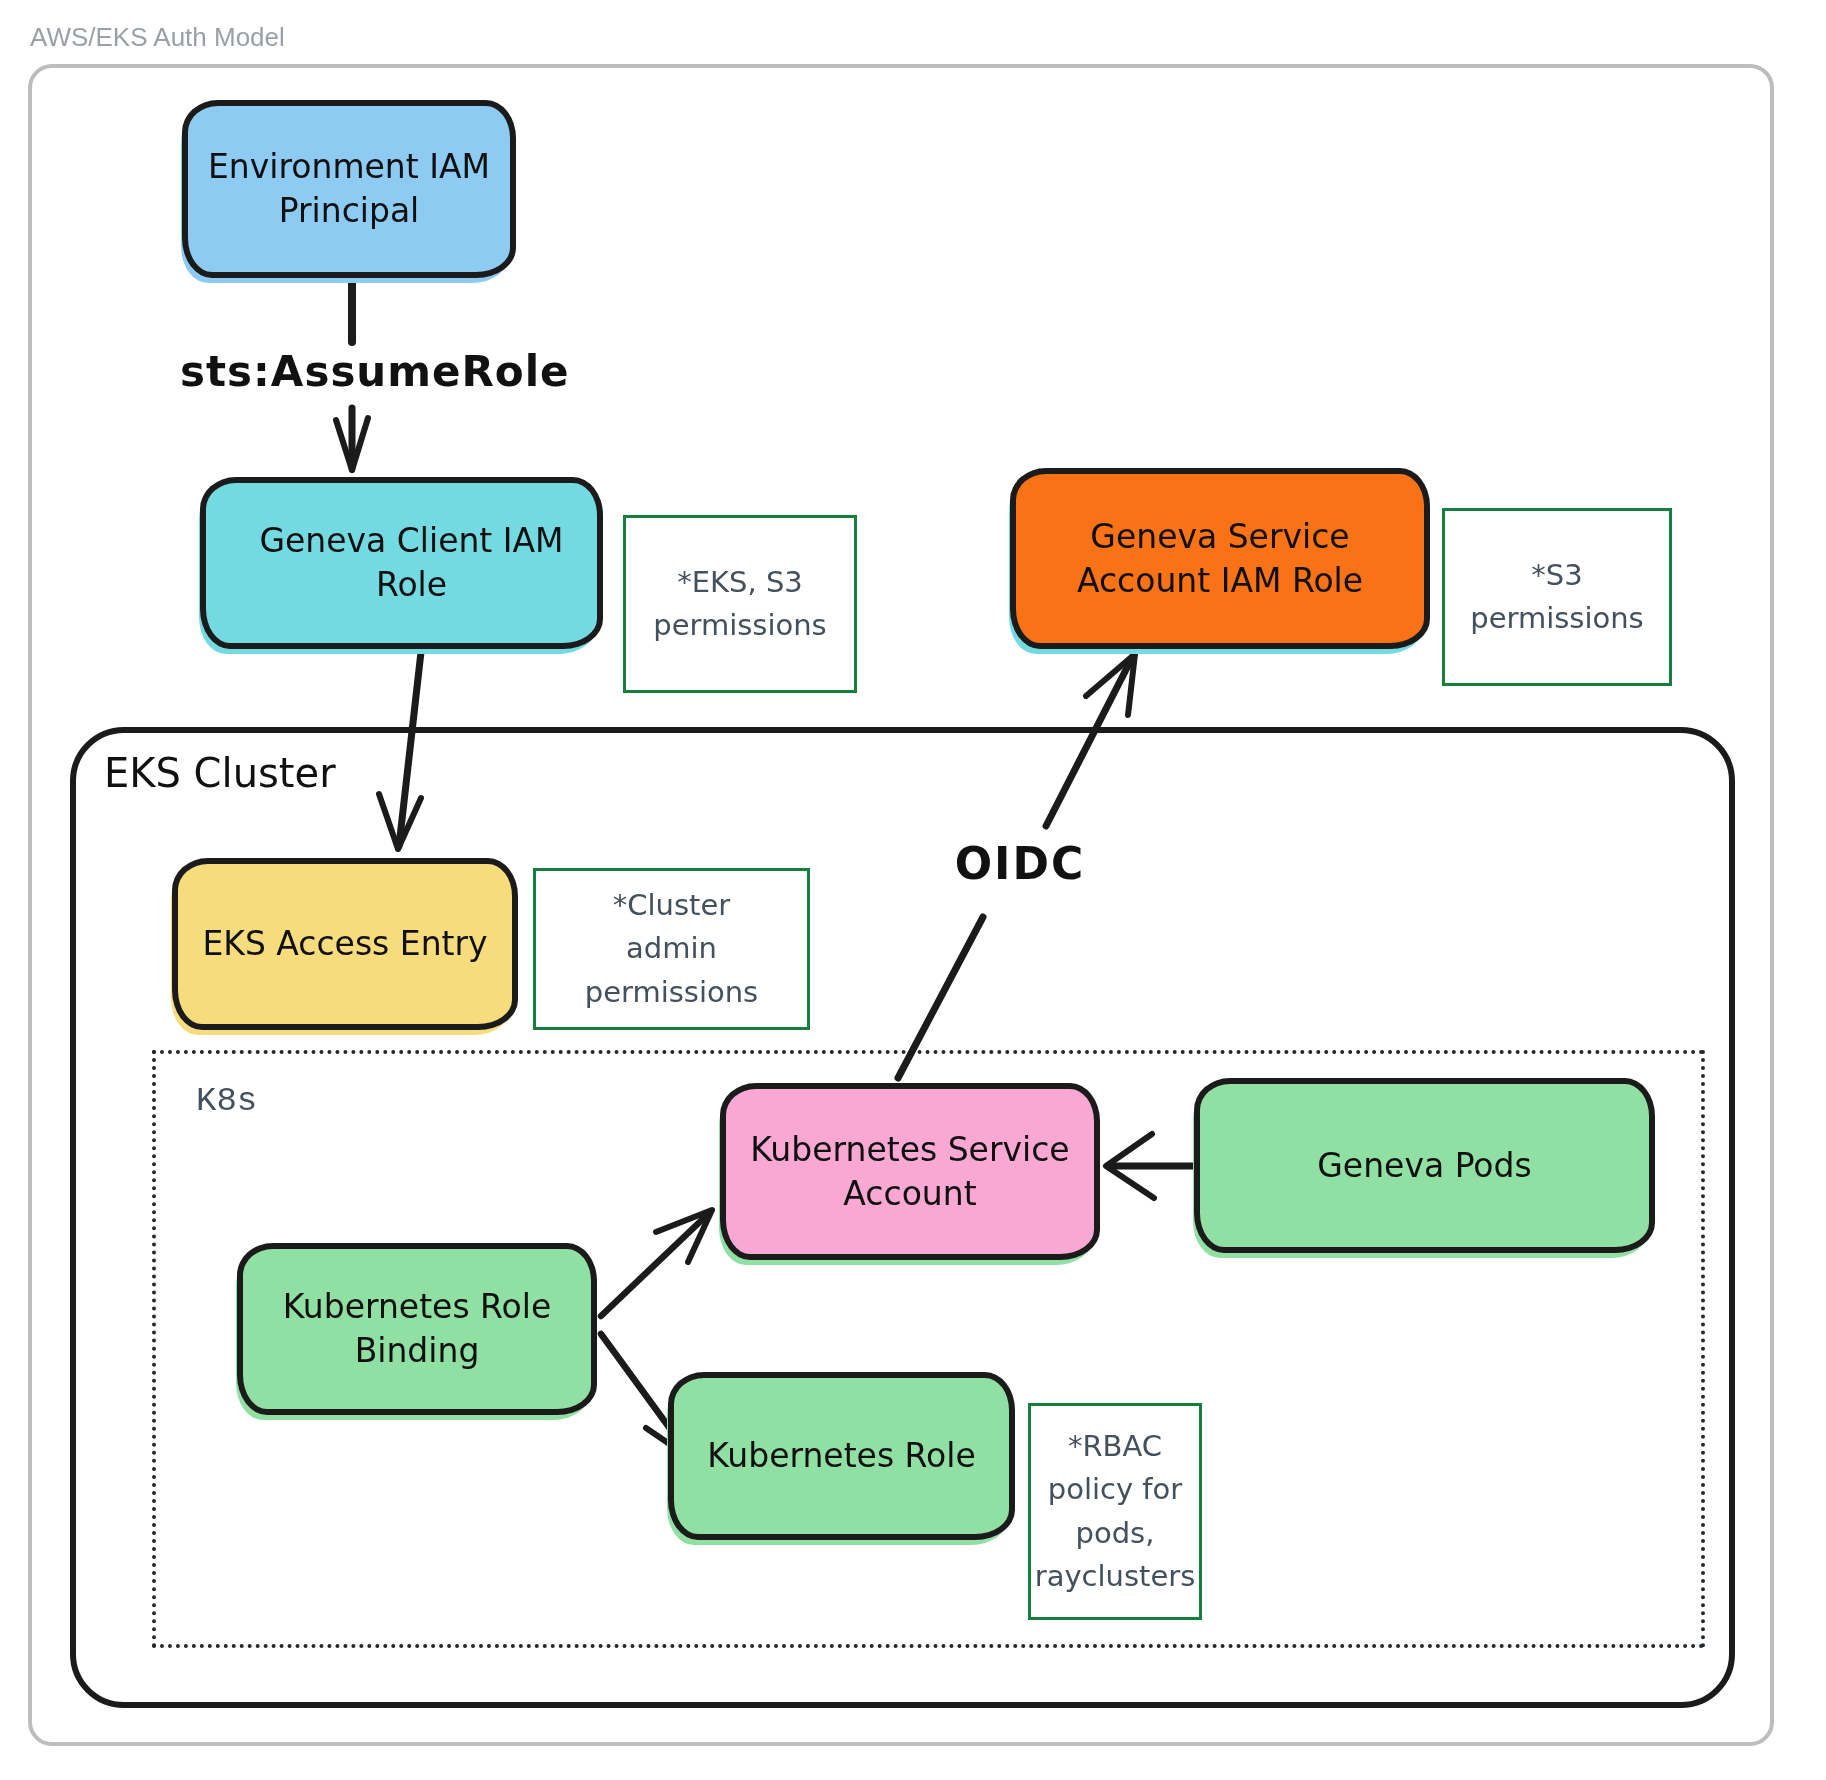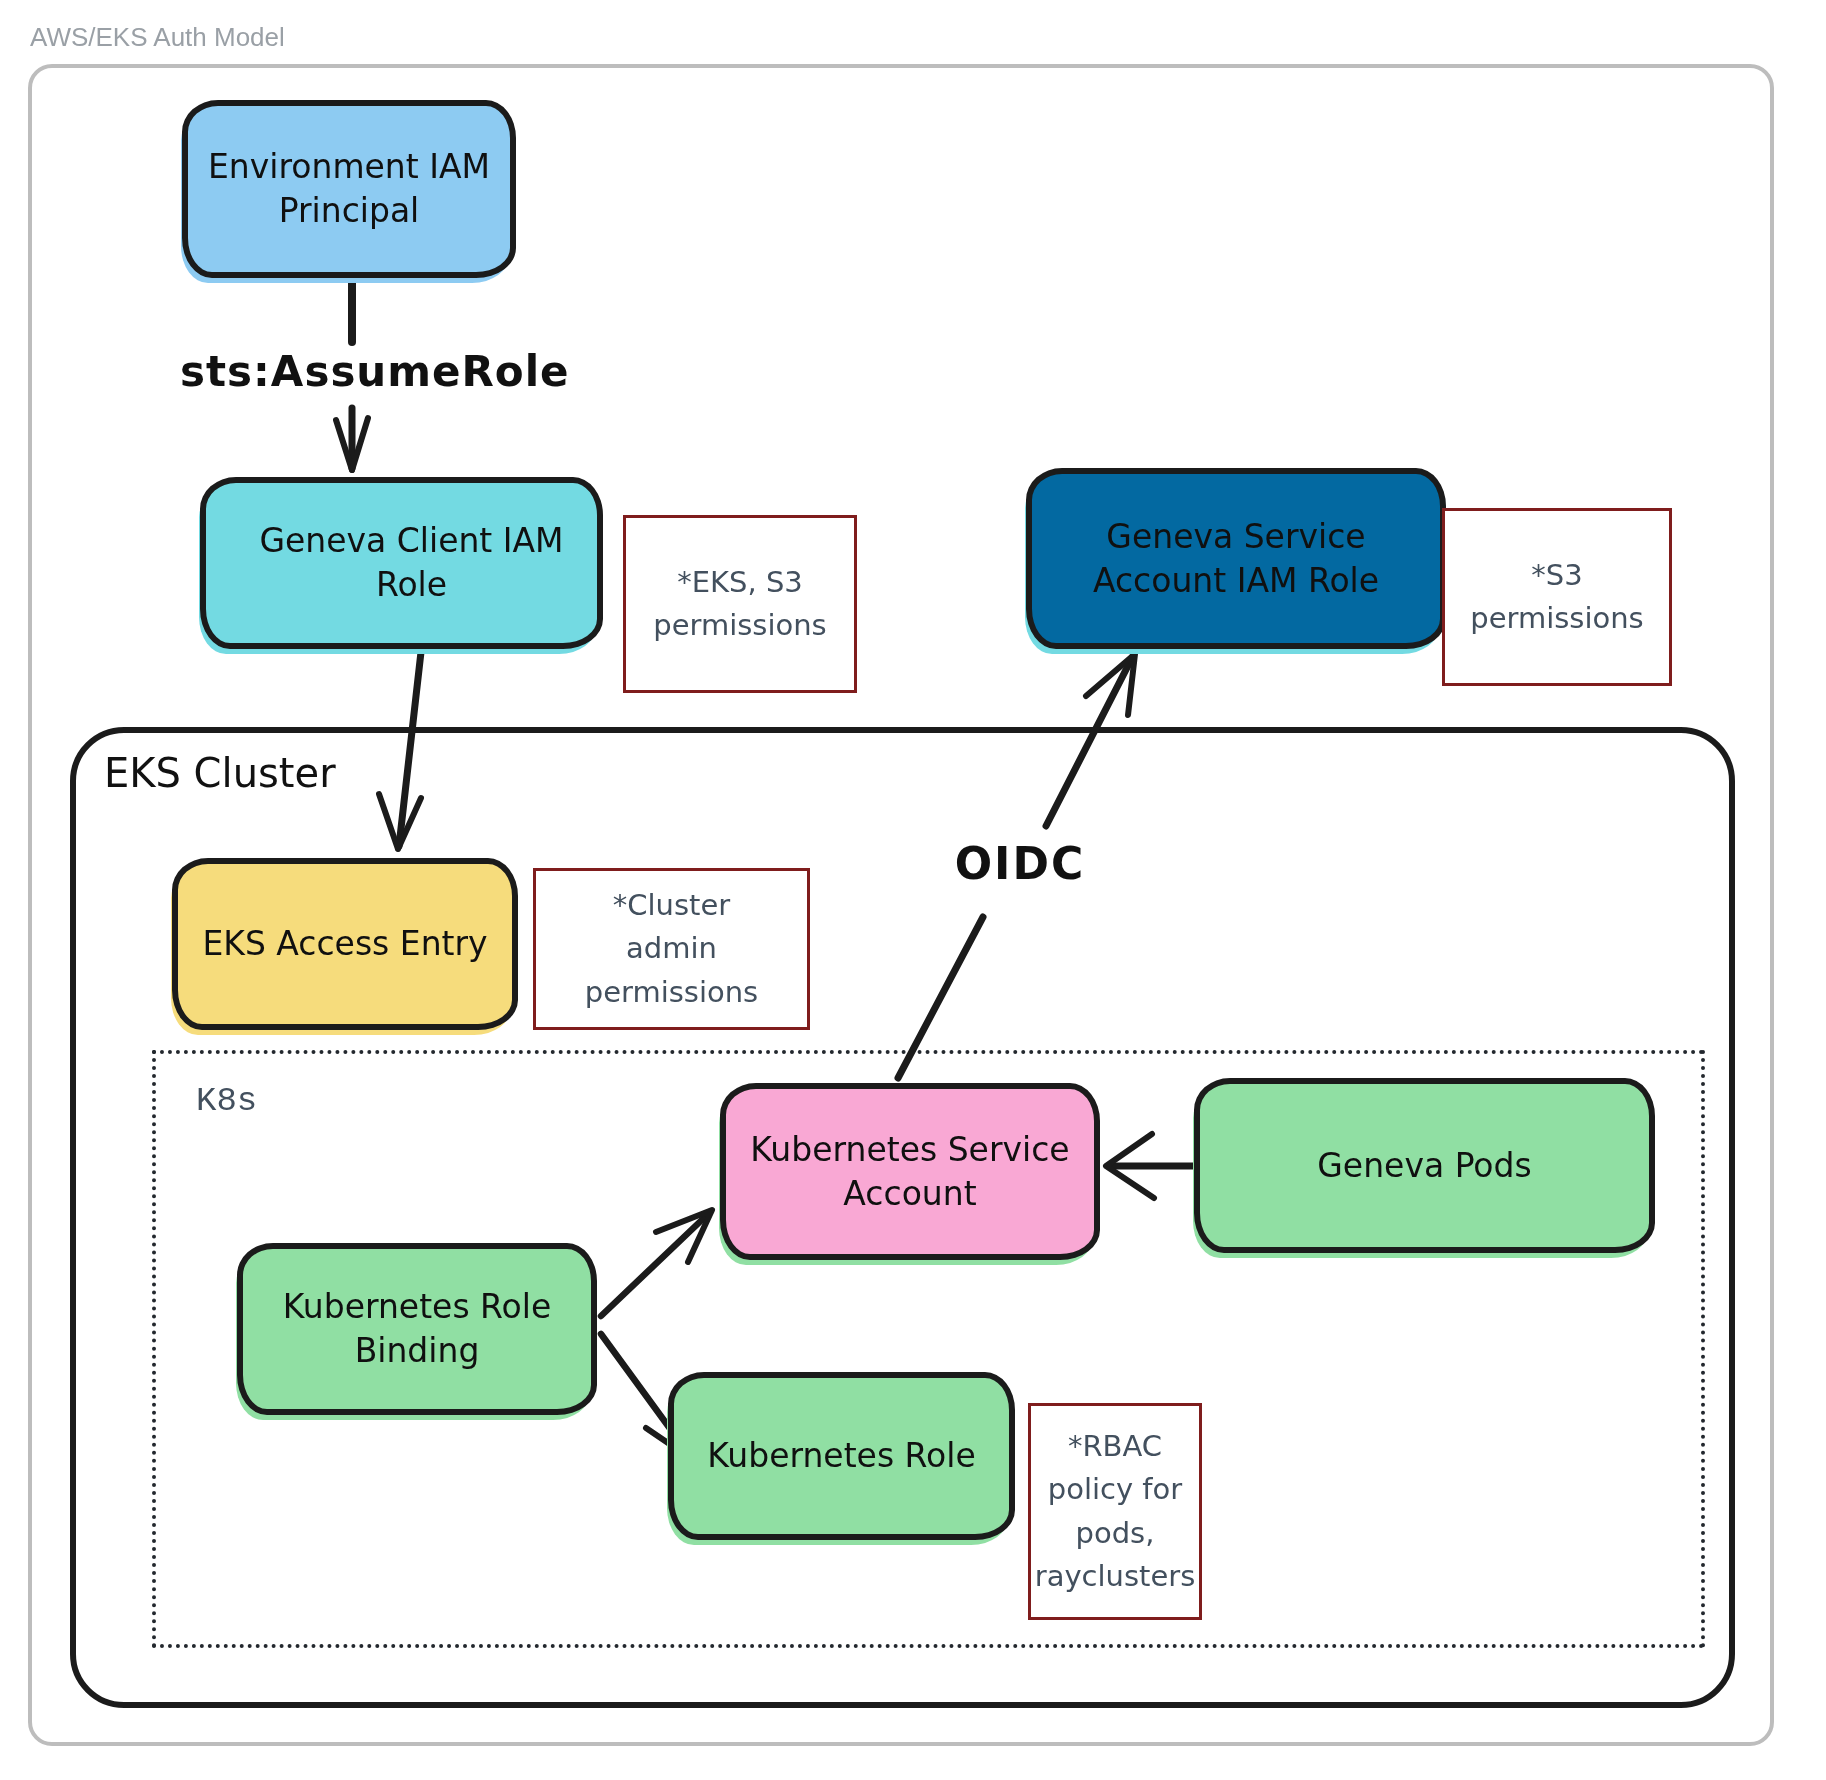--- a/index.html
+++ b/index.html
@@ -50,21 +50,21 @@
   #node-gsa-role     { left: 1010px; top: 468px;  width: 420px; height: 181px; }
   #node-access-entry { left: 172px;  top: 858px;  width: 346px; height: 172px; }
   #node-ksa          { left: 720px;  top: 1083px; width: 380px; height: 177px; }
   #node-pods         { left: 1194px; top: 1078px; width: 461px; height: 175px; }
   #node-krb          { left: 237px;  top: 1243px; width: 360px; height: 172px; }
   #node-krole        { left: 668px;  top: 1372px; width: 347px; height: 168px; }
   .note {
     position: absolute;
     display: flex; align-items: center; justify-content: center;
     text-align: center;
-    border: 3px solid #7f1d1d; background: #ffffff;
+    border: 3px solid #15803d; background: #ffffff;
     font-size: 29px; line-height: 1.5; color: #43505e;
     white-space: pre-line;
   }
   #note-eks-s3        { left: 623px;  top: 515px;  width: 234px; height: 178px; }
   #note-s3            { left: 1442px; top: 508px;  width: 230px; height: 178px; }
   #note-cluster-admin { left: 533px;  top: 868px;  width: 277px; height: 162px; }
   #note-rbac          { left: 1028px; top: 1403px; width: 174px; height: 217px; }
   .edge-label {
     position: absolute; text-align: center; color: #111;
   }
@@ -129,21 +129,21 @@
   <div id="node-env-iam" class="node" style="background: rgb(141, 203, 242); box-shadow: rgb(141, 203, 242) -4px 8px 0px -3px;">
     <span>Environment IAM
 Principal</span>
   </div>
 
   <div id="node-client-role" class="node" style="background: rgb(115, 218, 226); box-shadow: rgb(115, 218, 226) -4px 8px 0px -3px;">
     <span>Geneva Client IAM
 Role</span>
   </div>
 
-  <div id="node-gsa-role" class="node" style="background: #0369a1; box-shadow: rgb(115, 218, 226) -4px 8px 0px -3px; margin-left: 16px;">
+  <div id="node-gsa-role" class="node" style="background: #f97316; box-shadow: rgb(115, 218, 226) -4px 8px 0px -3px;">
     <span>Geneva Service
 Account IAM Role</span>
   </div>
 
   <div id="node-access-entry" class="node" style="background: rgb(246, 220, 124); box-shadow: rgb(246, 220, 124) -4px 8px 0px -3px;">
     <span>EKS Access Entry</span>
   </div>
 
   <div id="node-ksa" class="node" style="background: #f9a8d4; box-shadow: rgb(144, 223, 163) -4px 8px 0px -3px;">
     <span>Kubernetes Service

